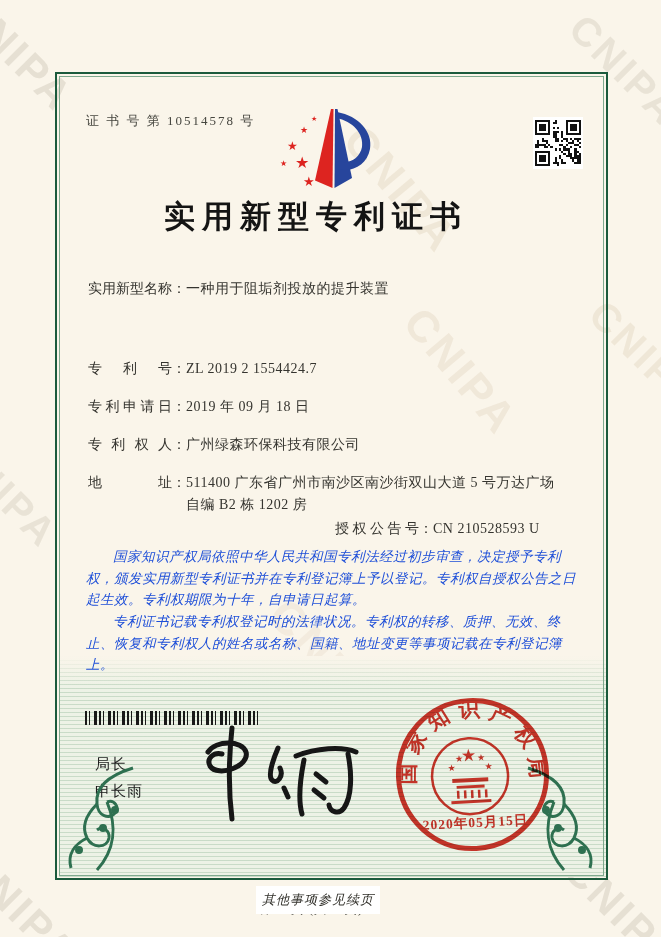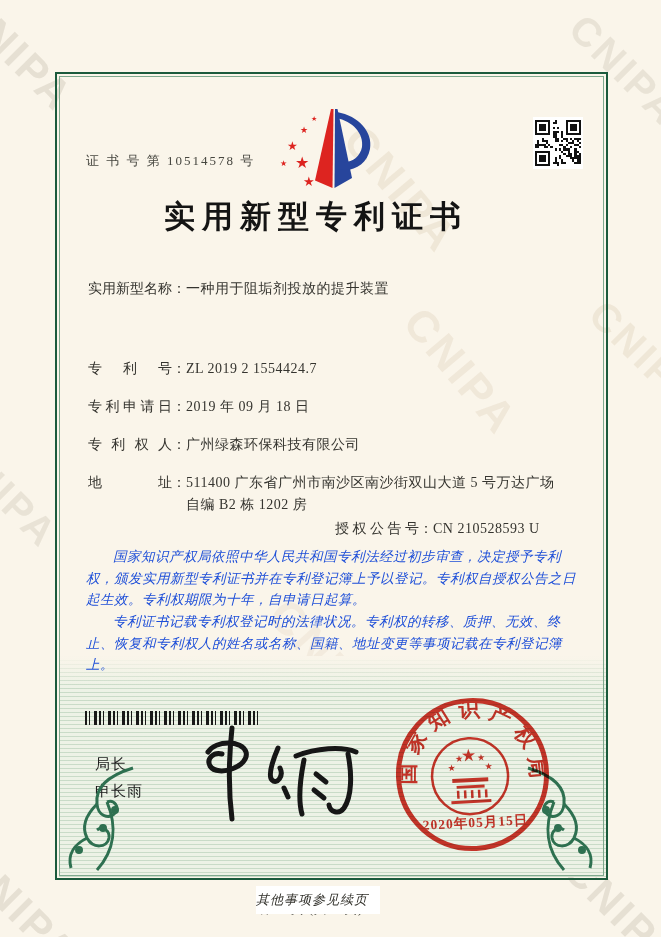--- a/index.html
+++ b/index.html
@@ -11,37 +11,37 @@
   .border-outer{position:absolute;left:55px;top:72px;width:553px;height:808px;
       border:2px solid #1b5a3c;box-sizing:border-box;}
   .border-inner{position:absolute;left:2px;top:2px;right:2px;bottom:2px;
       border:1px solid #7fa98e;}
   
   .guilloche{position:absolute;left:59px;top:656px;width:547px;height:221px;
       background-color:#edf2e6;
       background-image:repeating-linear-gradient(to bottom, rgba(118,166,130,0.30) 0 1px, rgba(255,255,255,0) 1px 4px);}
   .guilloche::before{content:"";position:absolute;left:0;top:0;right:0;height:30px;
       background:linear-gradient(#faf5ea, rgba(250,245,234,0));}
-  .cert-no{position:absolute;left:86px;top:112px;font-size:13px;letter-spacing:2px;color:#474740;margin-top:40px;}
+  .cert-no{position:absolute;left:86px;top:112px;font-size:13px;letter-spacing:2px;color:#474740;}
   .title{position:absolute;left:55px;top:196px;width:522px;text-align:center;
       font-size:31px;font-weight:bold;letter-spacing:7px;color:#141414;}
   .frow{position:absolute;left:88px;font-size:14px;color:#35342f;white-space:nowrap;margin-top:8px;}
   .flabel{display:inline-block;width:84px;text-align:justify;text-align-last:justify;}
   .fcolon{display:inline-block;width:14px;}
   .fvalue{letter-spacing:0.5px;}
   .para{position:absolute;left:86px;width:490px;font-size:13.5px;line-height:21.5px;
       font-style:italic;letter-spacing:0.5px;color:#1d4ed8;text-indent:27px;}
   .barcode{position:absolute;left:85px;top:711px;width:177px;height:14px;
       background:repeating-linear-gradient(90deg,#191919 0 2px,rgba(0,0,0,0) 2px 4px,#191919 4px 5px,rgba(0,0,0,0) 5px 9px,#191919 9px 12px,rgba(0,0,0,0) 12px 14px);}
   .signer{position:absolute;left:95px;font-family:"Liberation Sans",sans-serif;
       font-size:15px;color:#1c1c1c;letter-spacing:1px;}
   .pagenum{position:absolute;left:57px;top:852px;width:510px;text-align:center;
       font-size:13px;letter-spacing:1px;color:#3a3a34;margin-top:48px;}
   .footer-chip{position:absolute;left:256px;top:886px;width:124px;height:28px;background:#ffffff;
-      line-height:28px;font-size:13px;font-style:italic;color:#33322c;letter-spacing:1px;}
+      text-align:center;line-height:28px;font-size:13px;font-style:italic;color:#33322c;letter-spacing:1px;}
   .seal{position:absolute;left:392px;top:694px;width:162px;height:162px;
       transform:rotate(-3deg);opacity:0.93;mix-blend-mode:multiply;}
   .sig{position:absolute;left:192px;top:722px;}
   .logo{position:absolute;left:273px;top:106px;}
   .qr{position:absolute;left:533px;top:117px;width:50px;height:52px;background:#fff;padding:2px;box-sizing:border-box;}
   .flourish{position:absolute;top:766px;}
   .fl-left{left:57px;}
   .fl-right{left:524px;transform:scaleX(-1);}
 </style>
 </head>

